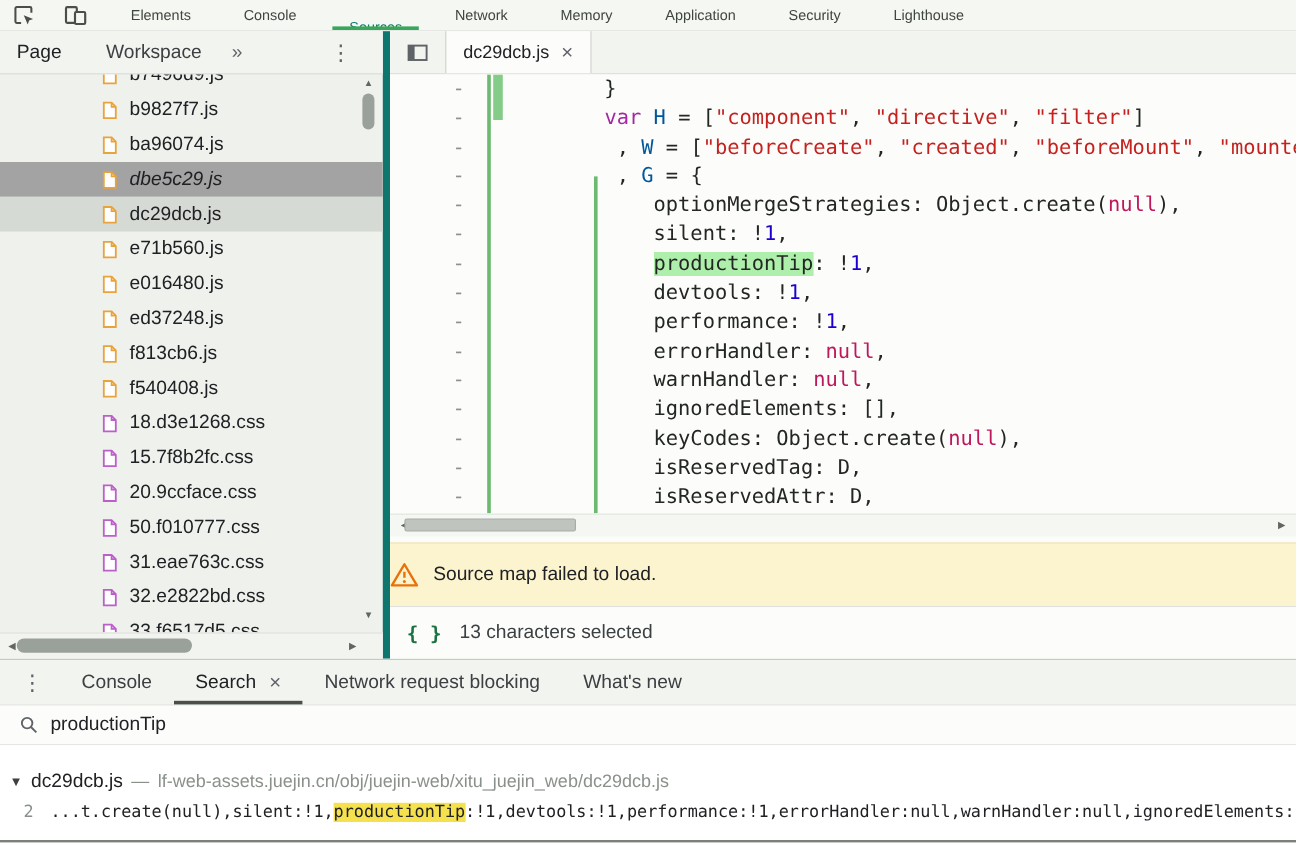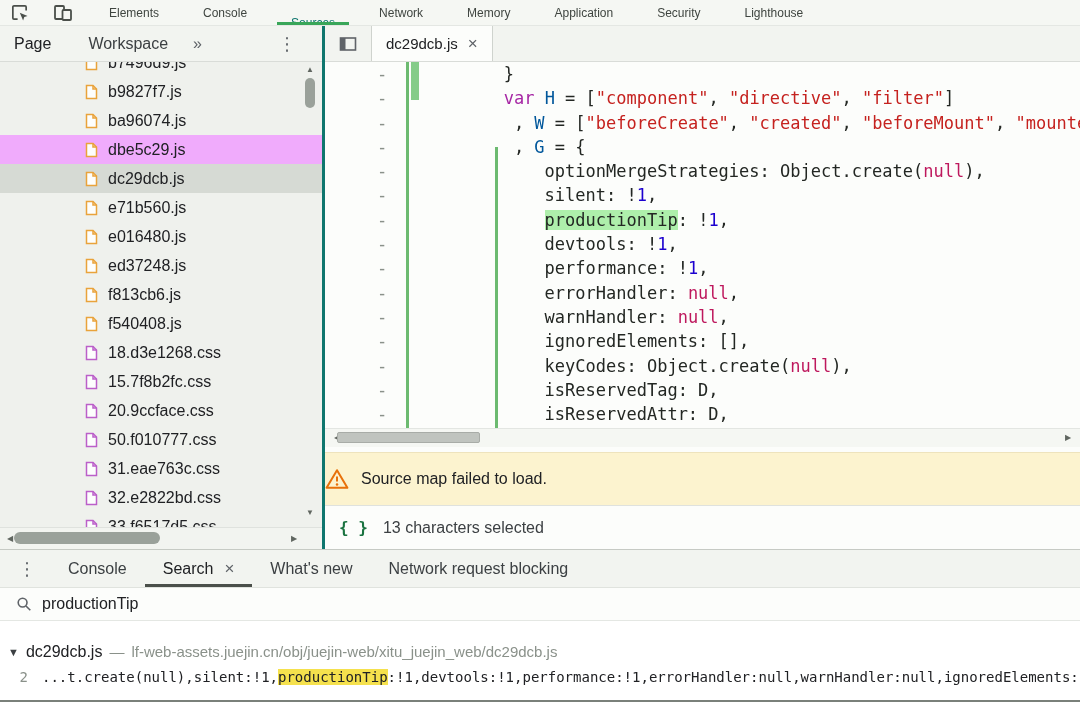--- a/index.html
+++ b/index.html
@@ -14,32 +14,32 @@
   .icon-btn { display:flex; align-items:center; }
   .main-tabs { display:flex; height:100%; }
   .main-tab { padding:0 22px; display:flex; align-items:center; font-size:12px; color:#3f4540; position:relative; white-space:nowrap; }
   .main-tab.active { color:#0f766e;margin-top:20px; }
   .main-tab.active::after { content:""; position:absolute; left:8px; right:8px; bottom:0; height:3px; background:#39a659; }
 
   
   .workspace { display:flex; height:523px; }
 
   
-  .sidebar { width:325px; flex:none; background:#eff1ed; border-right:3px solid #0f766e; display:flex; flex-direction:column; }
+  .sidebar { width:325px; flex:none; background:#eff1ed; border-right:6px solid #0f766e; display:flex; flex-direction:column; }
   .nav-header { height:36px; flex:none; display:flex; align-items:center; background:#f2f4f0; border-bottom:1px solid #d9dcd8; padding:0 12px 0 14px; color:#3c4043; }
   .nav-tab-page { margin-right:37px; color:#202124; }
   .nav-tab-workspace { margin-right:25px; }
   .nav-more { color:#5f6368; font-size:16px; }
   .nav-menu { margin-left:auto; color:#5f6368; font-size:18px; padding-right:14px; }
 
   .file-list-viewport { height:465px; overflow:hidden; position:relative; }
   .file-list { margin-top:-14px; }
   .file-row { height:29px; display:flex; align-items:center; padding-left:84px; gap:9px; white-space:nowrap; color:#202124; }
   .file-row.selected { background:#d6dad4; }
-  .file-row.hover { background:#f0abfc; }
+  .file-row.hover { background:#a3a3a3;font-style:italic; }
   .file-row svg { flex:none; }
 
   .v-scrollbar { position:absolute; top:2px; bottom:8px; right:4px; width:16px; }
   .v-thumb { position:absolute; top:14px; left:3px; width:10px; height:30px; background:#9aa19a; border-radius:5px; }
   .scroll-arrow { position:absolute; color:#606660; font-size:8px; line-height:12px; width:16px; text-align:center; }
   .v-scrollbar .up { top:0; }
   .v-scrollbar .down { bottom:0; }
 
   .sidebar-hscroll { height:22px; flex:none; position:relative; background:#f2f4f0; border-top:1px solid #dfe2de; }
   .sidebar-hscroll .left { left:2px; top:5px; }
@@ -348,24 +348,24 @@
       <span class="drawer-menu">⋮</span>
       <div class="drawer-tabs">
           <div class="drawer-tab">
             <span>Console</span>
           </div>
           <div class="drawer-tab active">
             <span>Search</span>
             <span class="tab-close">×</span>
           </div>
           <div class="drawer-tab">
+            <span>Network request blocking</span>
+          </div>
+          <div class="drawer-tab">
             <span>What's new</span>
-          </div>
-          <div class="drawer-tab">
-            <span>Network request blocking</span>
           </div>
         </div>
     </div>
 
     <div class="search-row">
       <span style="display:flex;">
         <svg width="16" height="16" viewBox="0 0 16 16">
           <circle cx="6.6" cy="6.6" r="4.4" fill="none" stroke="#5f6368" stroke-width="1.6"></circle>
           <line x1="10" y1="10" x2="14.3" y2="14.3" stroke="#5f6368" stroke-width="1.6"></line>
         </svg>

